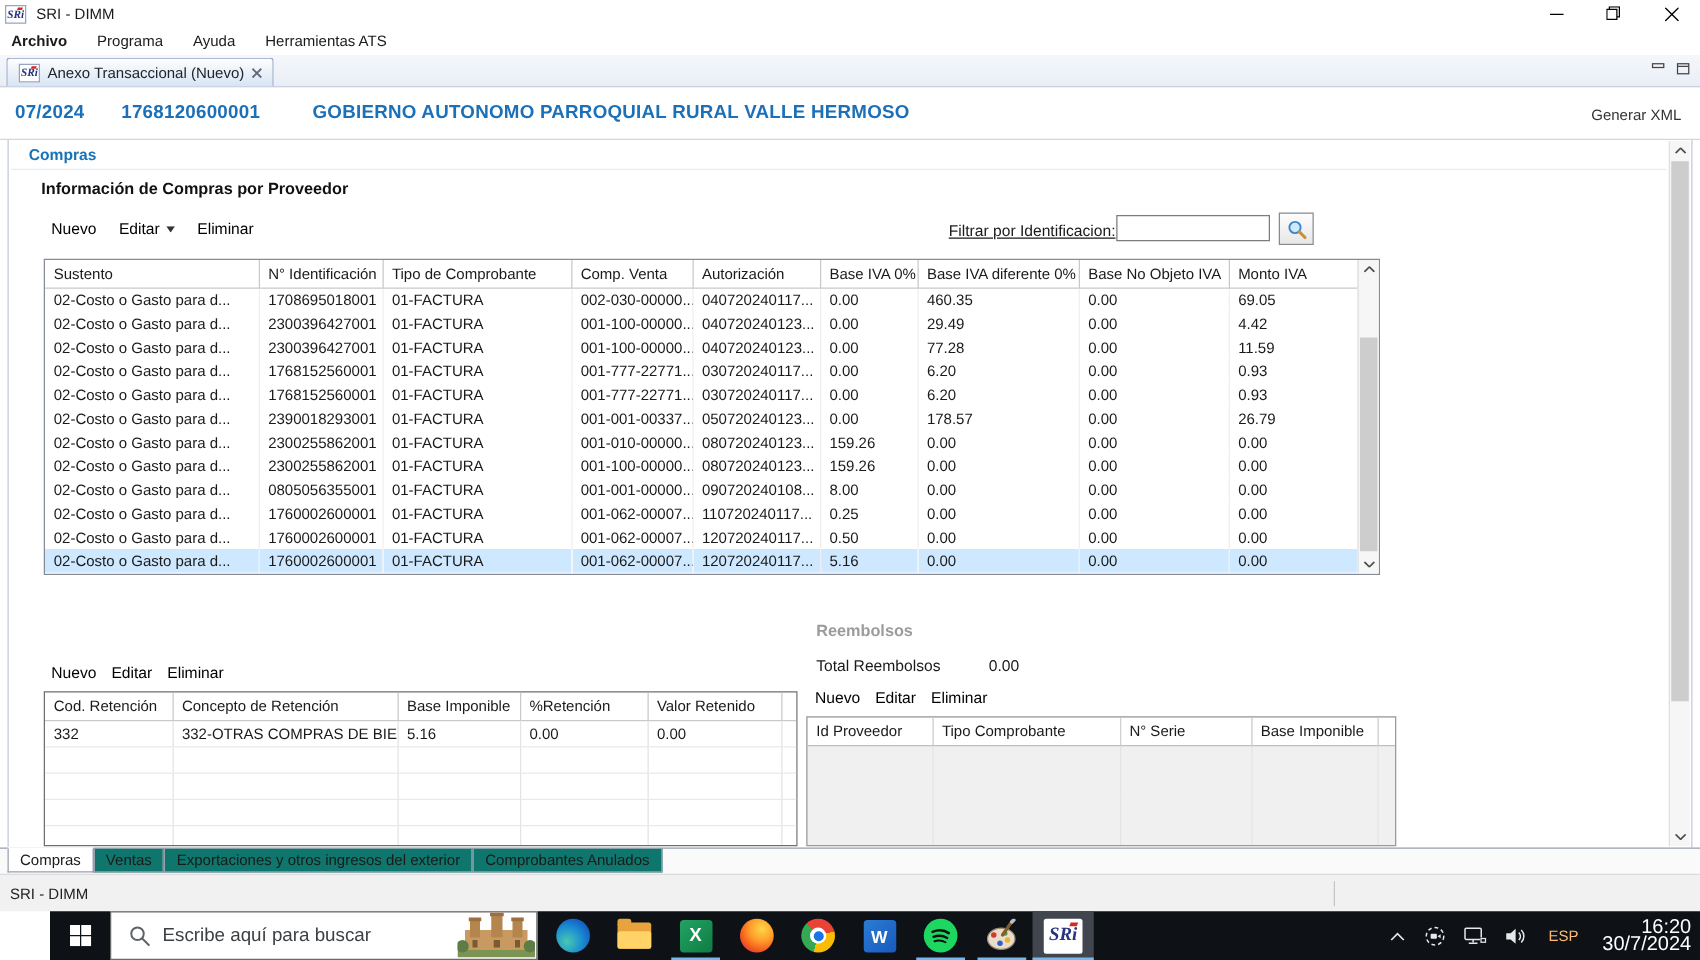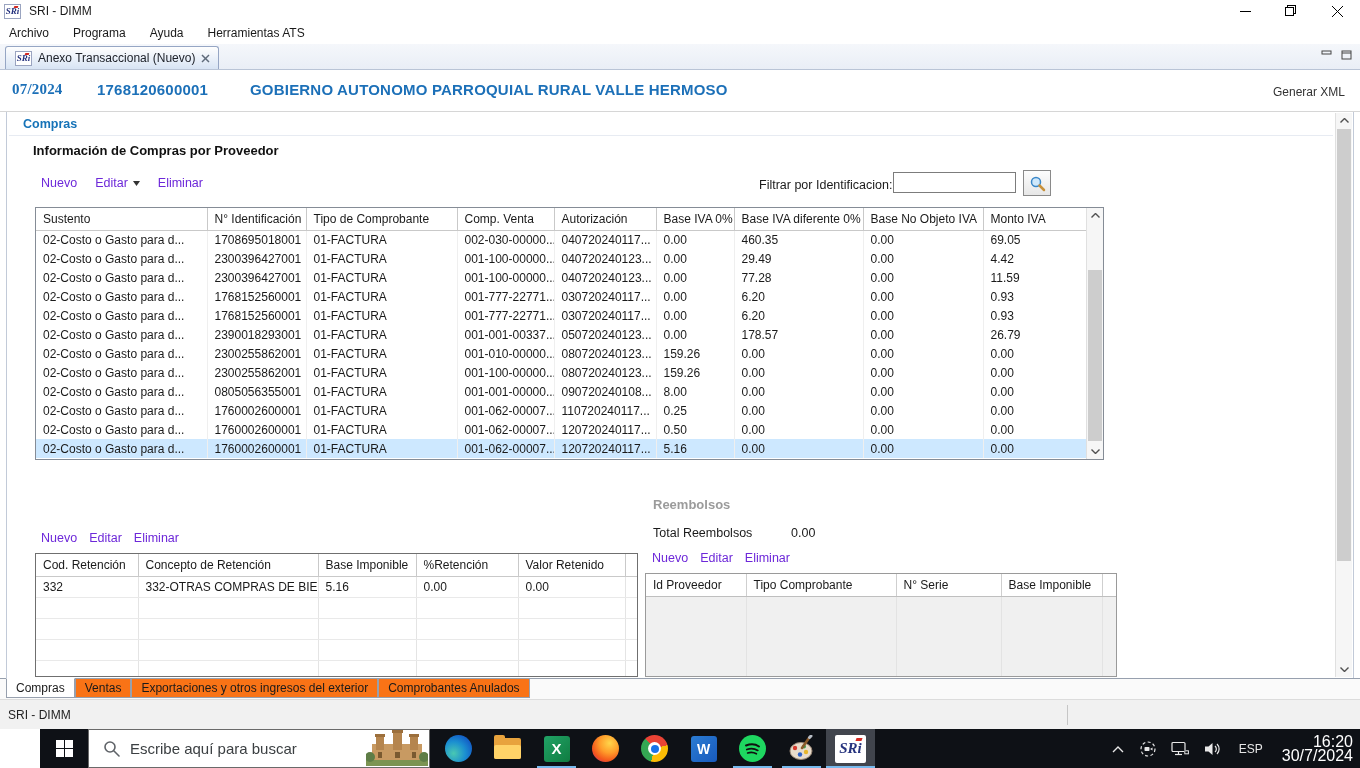--- a/index.html
+++ b/index.html
@@ -13,46 +13,46 @@
               display:flex; align-items:center; justify-content:center; flex:0 0 auto; }
   .sri-mini span { font-family:"Liberation Serif", serif; font-style:italic; font-weight:bold; font-size:9px; color:#26337e; line-height:1; }
   .sri-mini i { position:absolute; right:2px; top:1px; width:4px; height:2px; background:#d42a22; transform:skewX(-20deg); }
   .titlebar .wtitle { margin-left:8px; font-size:12px; }
   .win-controls { margin-left:auto; display:flex; height:22px; }
   .win-btn { width:46px; height:22px; display:flex; align-items:center; justify-content:center; }
 
   
   .menubar { height:22px; display:flex; align-items:center; background:#fff; }
   .menubar span { padding:0 12px; font-size:12px; }
-  .menubar span:first-child { padding-left:9px; }
+  .menubar span:first-child { padding-left:9px;font-weight:bold; }
 
   
   .tabstrip { position:relative; height:26px; background:linear-gradient(#f5f7fb,#e9eef6); border-bottom:1px solid #b9c4d6; }
   .etab { position:absolute; left:5px; bottom:0; height:23px; display:flex; align-items:center; gap:6px; padding:0 8px 0 5px;
           background:linear-gradient(#fefefe,#d8e4f4); border:1px solid #96a6c4; border-bottom:none;
           border-radius:3px 3px 0 0; }
   .etab .lbl { font-size:12px; color:#20242c; }
   .strip-btns { position:absolute; right:8px; top:6px; display:flex; gap:9px; }
 
   
   .doc-header { position:relative; height:42px; background:#fff; border-bottom:1px solid #d6d6d6; }
   .doc-header .big { position:absolute; top:11px; font-weight:bold; font-size:15px; color:#1c70b8; letter-spacing:.2px; white-space:nowrap; }
-  .dh-period { left:12px;font-family:Liberation Serif, serif; } .dh-ruc { left:97px; } .dh-name { left:250px; }
+  .dh-period { left:12px; } .dh-ruc { left:97px; } .dh-name { left:250px; }
   .gen-xml { position:absolute; right:15px; top:15px; font-size:12px; color:#333; cursor:pointer; }
 
   
   .content { position:absolute; left:6px; top:112px; width:1348px; height:566px; background:#fff;
              border-left:1px solid #c2cad8; border-right:1px solid #c2cad8; }
   .sec-label { position:absolute; left:16px; top:5px; font-weight:bold; font-size:12.5px; color:#1673b8; }
   .sec-line { position:absolute; left:2px; top:23px; right:20px; height:1px; background:#e7ebf2; }
   .info-title { position:absolute; left:26px; top:31px; font-weight:bold; font-size:13px; color:#111; }
-  .tool { font-size:12.5px; color:#6d28d9; display:flex; align-items:center; }
+  .tool { font-size:12.5px; color:#000000; display:flex; align-items:center; }
   .tool .t-item { margin-right:18px; cursor:default; display:flex; align-items:center; gap:5px; }
   .main-toolbar { position:absolute; left:34px; top:64px; }
-  .filter-label { position:absolute; left:752px; top:66px; font-size:12.5px; }
+  .filter-label { position:absolute; left:752px; top:66px; font-size:12.5px;text-decoration:underline; }
   .filter-input { position:absolute; left:886px; top:60px; width:123px; height:21px; border:1px solid #7c7c7c; font-size:12px; padding:0 4px; }
   .filter-btn  { position:absolute; left:1016px; top:58px; width:28px; height:26px; border:1px solid #8a8a8a;
                  background:linear-gradient(#fdfdfd,#e7e7e7); display:flex; align-items:center; justify-content:center; }
 
   
   table { border-collapse:collapse; table-layout:fixed; font-size:12px; }
   th { font-weight:normal; text-align:left; white-space:nowrap; overflow:hidden; padding:0 2px 0 7px; height:22px;
        border-right:1px solid #c9c9c9; border-bottom:1px solid #c9c9c9; background:#fff; }
   td { white-space:nowrap; overflow:hidden; padding:0 2px 0 7px; height:19px; }
 
@@ -81,21 +81,21 @@
   .vscroll .sb-arrow { position:absolute; left:0; width:16px; height:15px; display:flex; align-items:center; justify-content:center; }
   .vscroll .up { top:0; } .vscroll .dn { bottom:0; }
   .vscroll .thumb { position:absolute; left:1px; width:14px; background:#cdcdcd; }
   .tbl-scroll .thumb { top:62px; height:171px; }
   .page-scroll { top:1px; right:1px; bottom:1px; }
   .page-scroll .thumb { top:16px; height:432px; }
 
   
   .bottom-tabs { position:absolute; left:0; top:678px; width:1360px; height:21px; background:#fafafa; border-top:1px solid #97a0ae; }
   .btab { display:inline-flex; align-items:center; height:19px; padding:0 9px; font-size:12px; border:1px solid #97a0ae; border-top:none;
-          background:#f97316; vertical-align:top; }
+          background:#0f766e; vertical-align:top; }
   .btab.active { background:#fff; height:20px; margin-top:-1px; border-top:1px solid #fff; margin-left:6px; }
 
   
   .statusbar { position:absolute; left:0; top:699px; width:1360px; height:30px; background:#f1f1f1; border-top:1px solid #dcdcdc; }
   .statusbar .stext { position:absolute; left:8px; top:8px; font-size:12px; color:#222; }
   .statusbar .sdiv { position:absolute; left:1067px; top:5px; width:1px; height:20px; background:#c6c6c6; }
 
   
   .taskbar { position:absolute; left:0; top:729px; width:1360px; height:39px; background:#0e1116;margin-left:40px; }
   .start { position:absolute; left:0; top:0; width:48px; height:39px; display:flex; align-items:center; justify-content:center; }
@@ -118,21 +118,21 @@
   .wd { background:linear-gradient(135deg,#2b7cd3,#185abd); font-size:14px; }
   .ffx { width:27px; height:27px; border-radius:50%; background:radial-gradient(circle at 65% 30%, #ffd54a 0%, #ff9d2a 38%, #f4581c 68%, #c3208a 100%); }
   .chrome { position:relative; width:27px; height:27px; border-radius:50%; background:conic-gradient(from -45deg, #ea4335 0 120deg, #fbbc05 0 240deg, #34a853 0 360deg); }
   .chrome .cw { position:absolute; left:7px; top:7px; width:13px; height:13px; border-radius:50%; background:#fff; }
   .chrome .cb { position:absolute; left:9.5px; top:9.5px; width:8px; height:8px; border-radius:50%; background:#1a73e8; }
   .spotify { width:27px; height:27px; border-radius:50%; background:#1ed760; display:flex; align-items:center; justify-content:center; }
   .sri-big { position:relative; width:31px; height:28px; background:#fff; border-radius:2px; display:flex; align-items:center; justify-content:center; }
   .sri-big span { font-family:"Liberation Serif", serif; font-style:italic; font-weight:bold; font-size:15px; color:#26337e; line-height:1; }
   .sri-big i { position:absolute; right:4px; top:3px; width:6px; height:3px; background:#d42a22; transform:skewX(-20deg); }
   .tray { position:absolute; right:0; top:0; height:39px; display:flex; align-items:center; }
-  .tray-item { display:flex; align-items:center; justify-content:center; height:39px; padding:0 7px; color:#e5e5e5; }
+  .tray-item { display:flex; align-items:center; justify-content:center; height:39px; padding:0 7px; color:#fdba74; }
   .tray .lang { font-size:12px; padding:0 10px; }
   .clock { text-align:right; font-size:16px; line-height:14px; color:#fff; padding:0 9px; }
 
   input::placeholder { color:#3c4043; opacity:1; }
 </style>
 </head>
 <body>
 
 <div class="screen">
 

